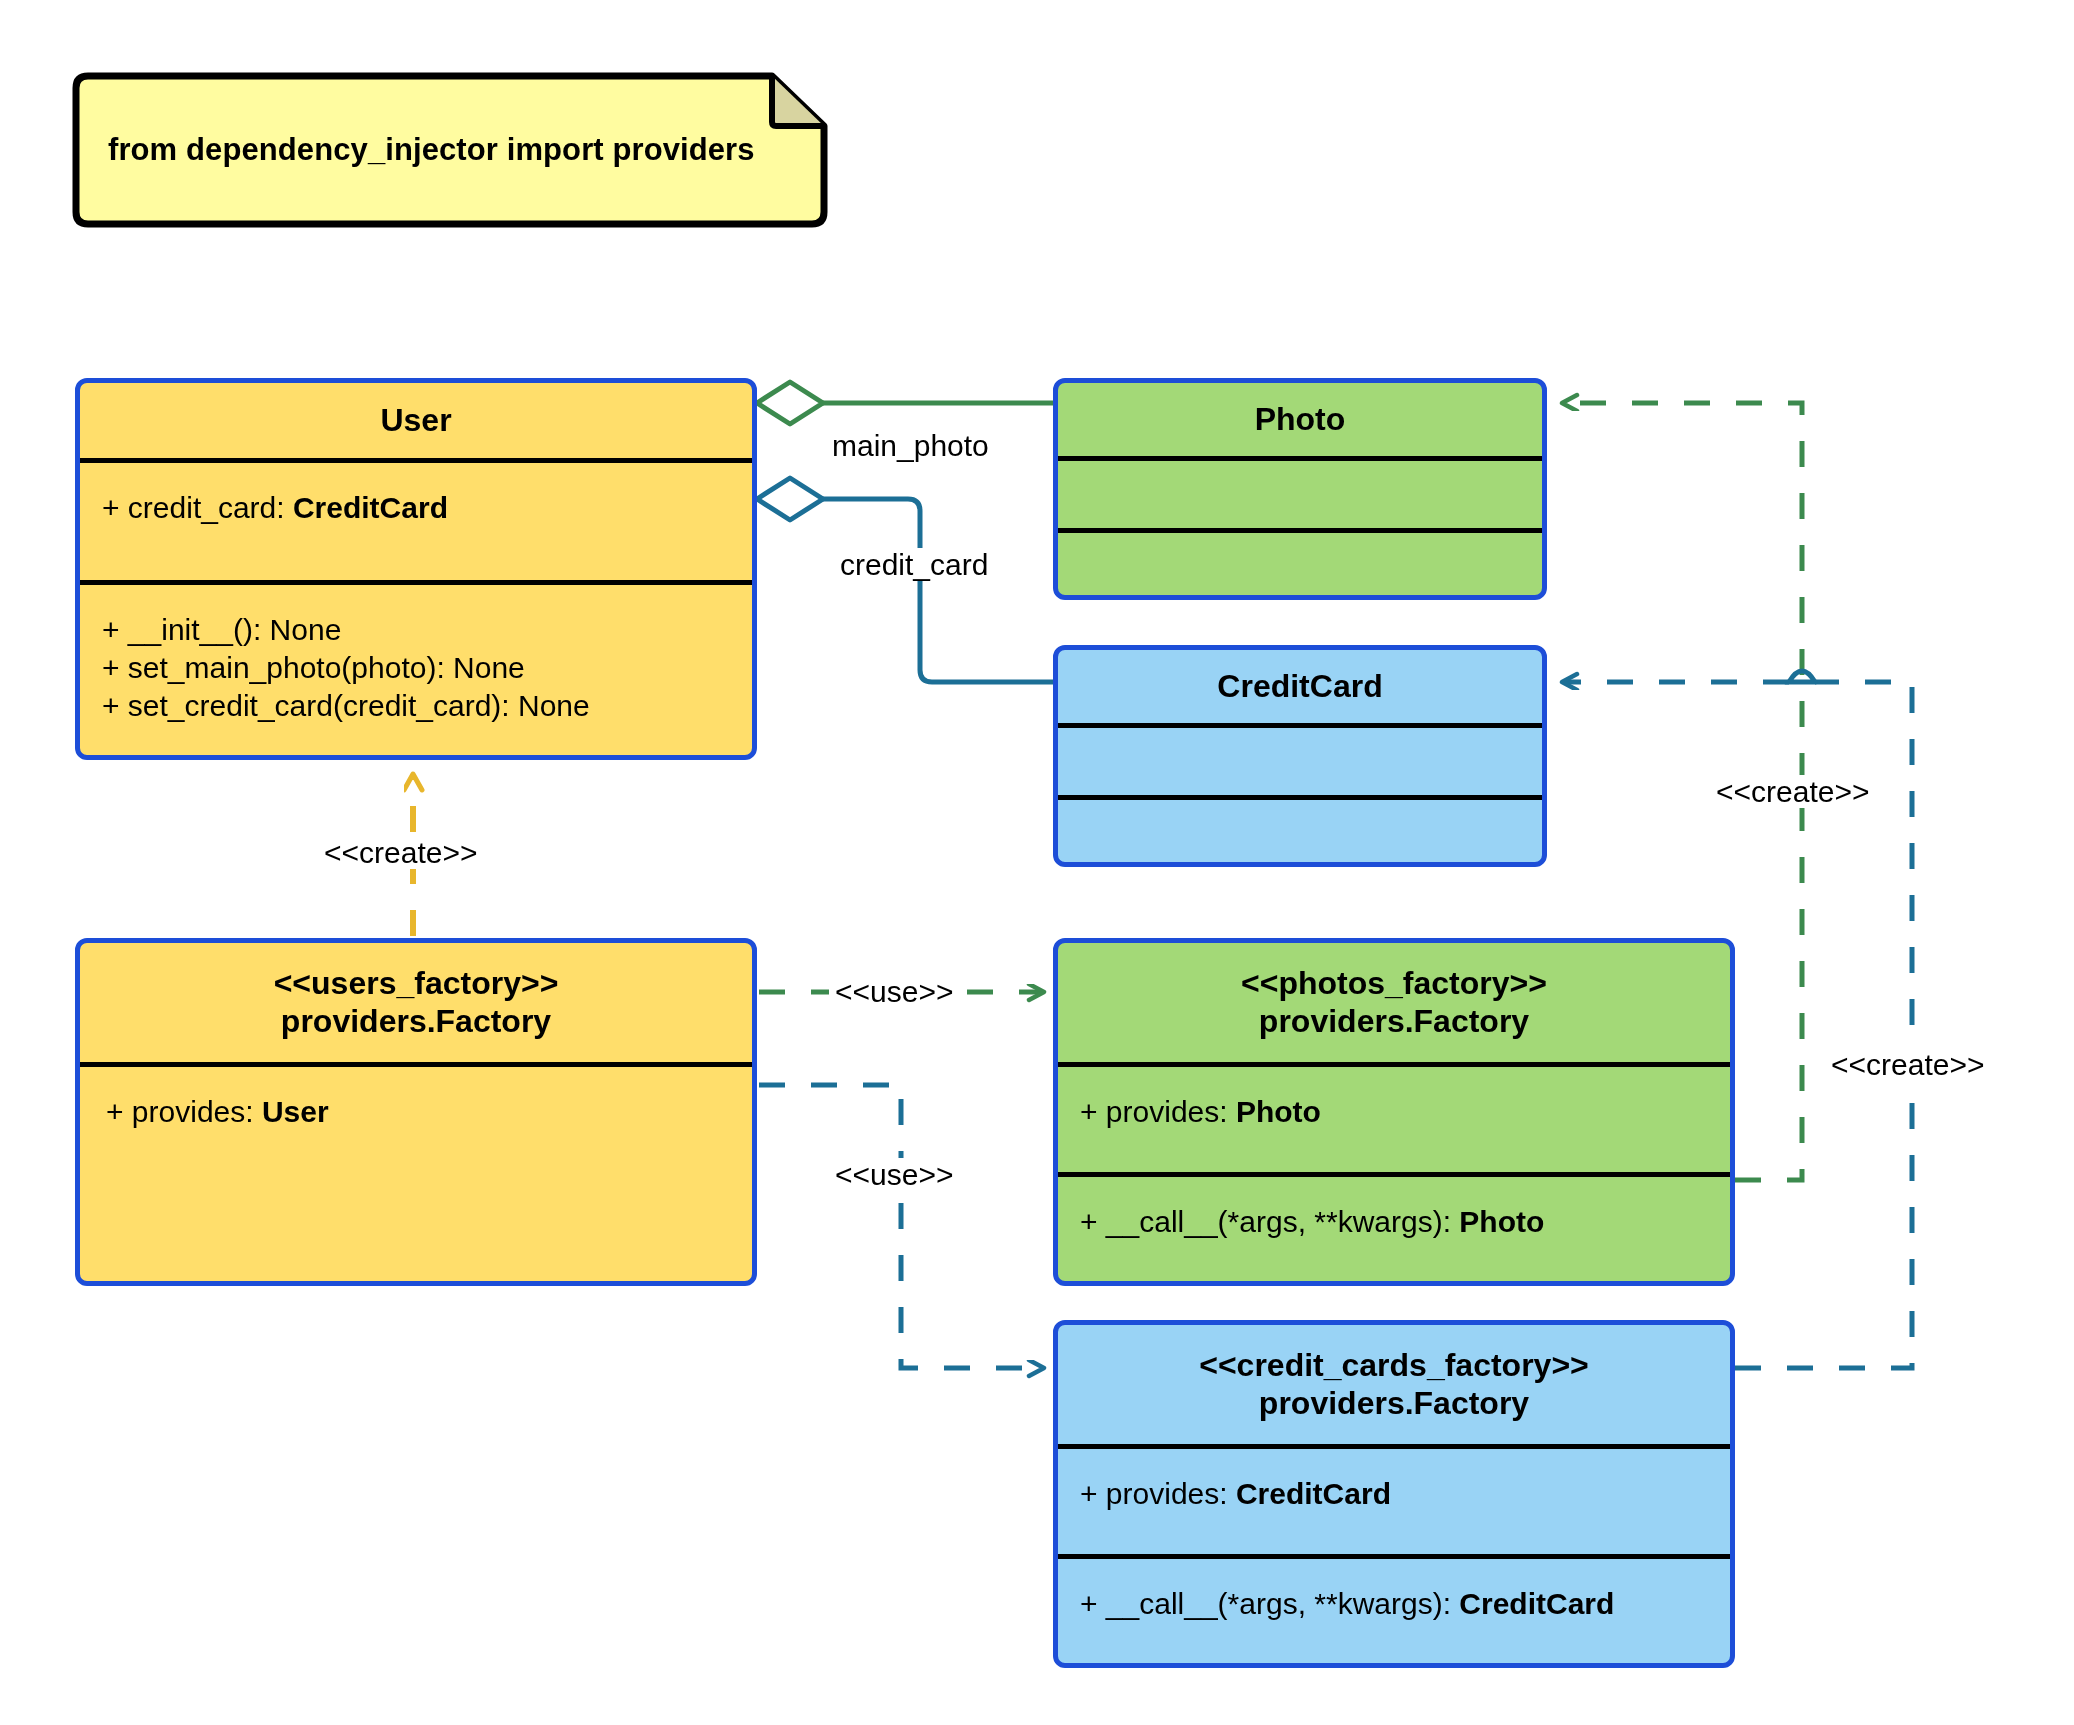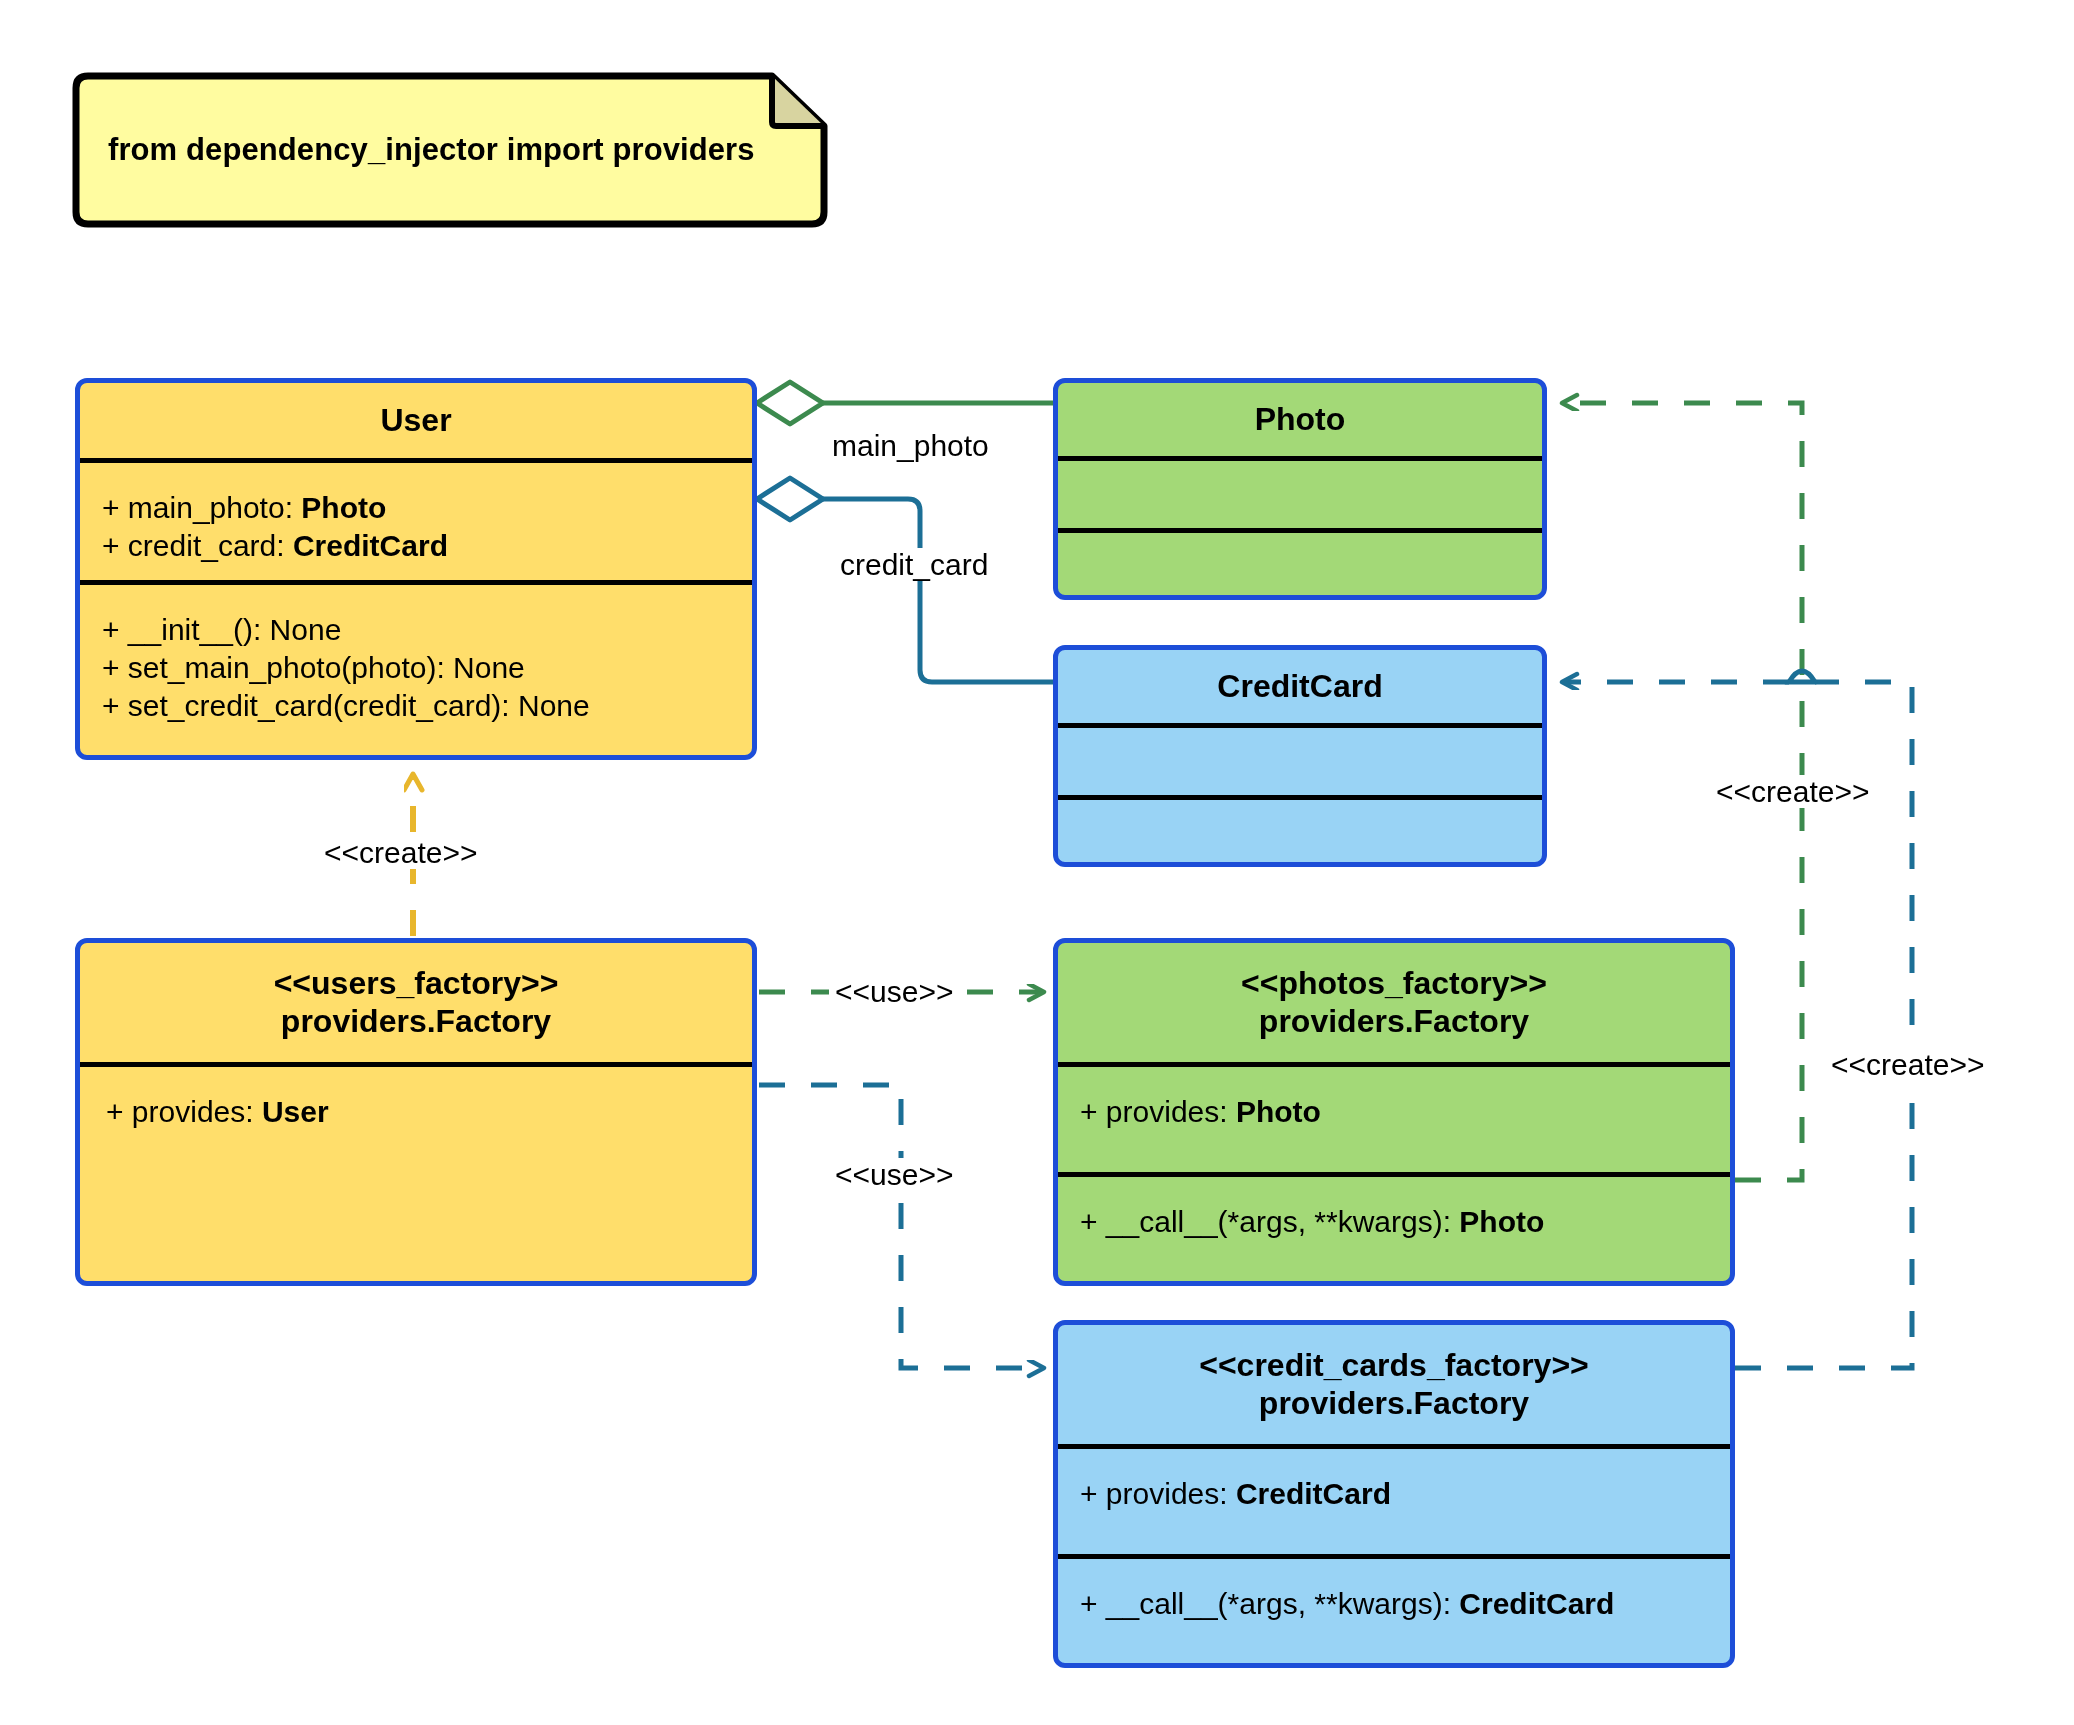--- a/index.html
+++ b/index.html
@@ -99,23 +99,20 @@
     </svg>
     <div class="note-text">from dependency_injector import providers</div>
   </div>
 
   <div class="uml fill-yellow" style="left:75px;top:378px;width:682px;height:382px;">
     <div class="sec title" style="height:80px;">
       <span>User</span>
     </div>
     <div class="sec rows" style="height:122px;">
       <div class="row">
-        <span>+ </span><span>main_photo: </span><b>Photo</b>
-      </div>
-      <div class="row">
         <span>+ </span><span>credit_card: </span><b>CreditCard</b>
       </div>
     </div>
     <div class="sec rows" style="height:180px;">
       <div class="row">+ __init__(): None</div>
       <div class="row">+ set_main_photo(photo): None</div>
       <div class="row">+ set_credit_card(credit_card): None</div>
     </div>
   </div>
 

